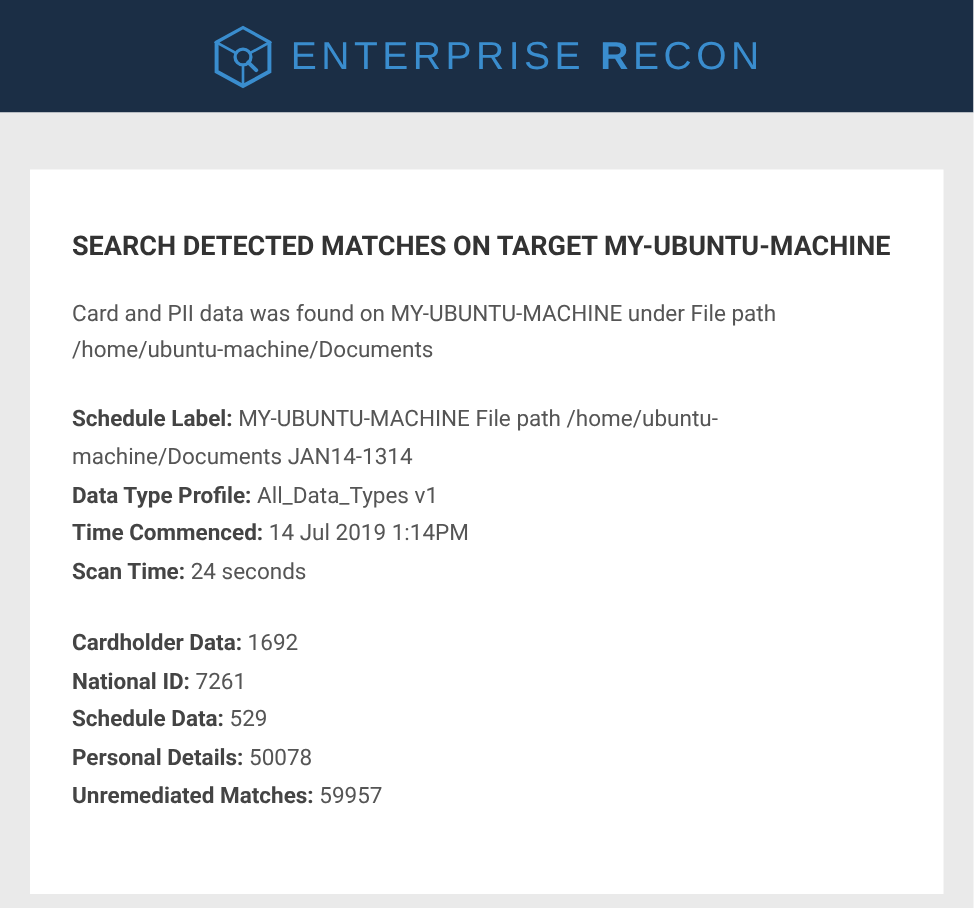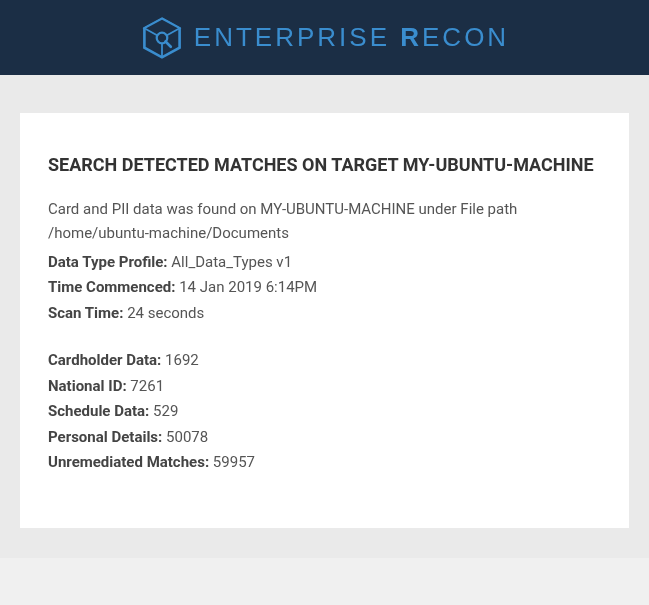--- a/index.html
+++ b/index.html
@@ -48,21 +48,21 @@
     font-size: 18px;
     font-weight: 700;
     color: #333;
     margin: 0 0 22px 0;
     line-height: 1.3;
   }
   .desc {
     font-size: 15px;
     color: #555;
     line-height: 1.55;
-    margin: 0 0 5px 0;
+    margin: 0 0 22px 0;
   }
   .block {
     font-size: 15px;
     color: #555;
     line-height: 1.7;
     margin: 0 0 22px 0;
   }
   .block .row .label {
     font-weight: 700;
     color: #444;
@@ -91,24 +91,27 @@
 
 <div class="content-outer">
   <div class="card">
 
     <h1 class="title">SEARCH DETECTED MATCHES ON TARGET MY-UBUNTU-MACHINE</h1>
 
     <p class="desc">Card and PII data was found on MY-UBUNTU-MACHINE under File path /home/ubuntu-machine/Documents</p>
 
     <div class="block">
       <div class="row">
+        <span class="label">Schedule Label:</span><span> MY-UBUNTU-MACHINE File path /home/ubuntu-machine/Documents JAN14-1314</span>
+      </div>
+      <div class="row">
         <span class="label">Data Type Profile:</span><span> All_Data_Types v1</span>
       </div>
       <div class="row">
-        <span class="label">Time Commenced:</span><span> 14 Jan 2019 6:14PM</span>
+        <span class="label">Time Commenced:</span><span> 14 Jul 2019 1:14PM</span>
       </div>
       <div class="row">
         <span class="label">Scan Time:</span><span> 24 seconds</span>
       </div>
     </div>
 
     <div class="block">
       <div class="row">
         <span class="label">Cardholder Data:</span><span> 1692</span>
       </div>

